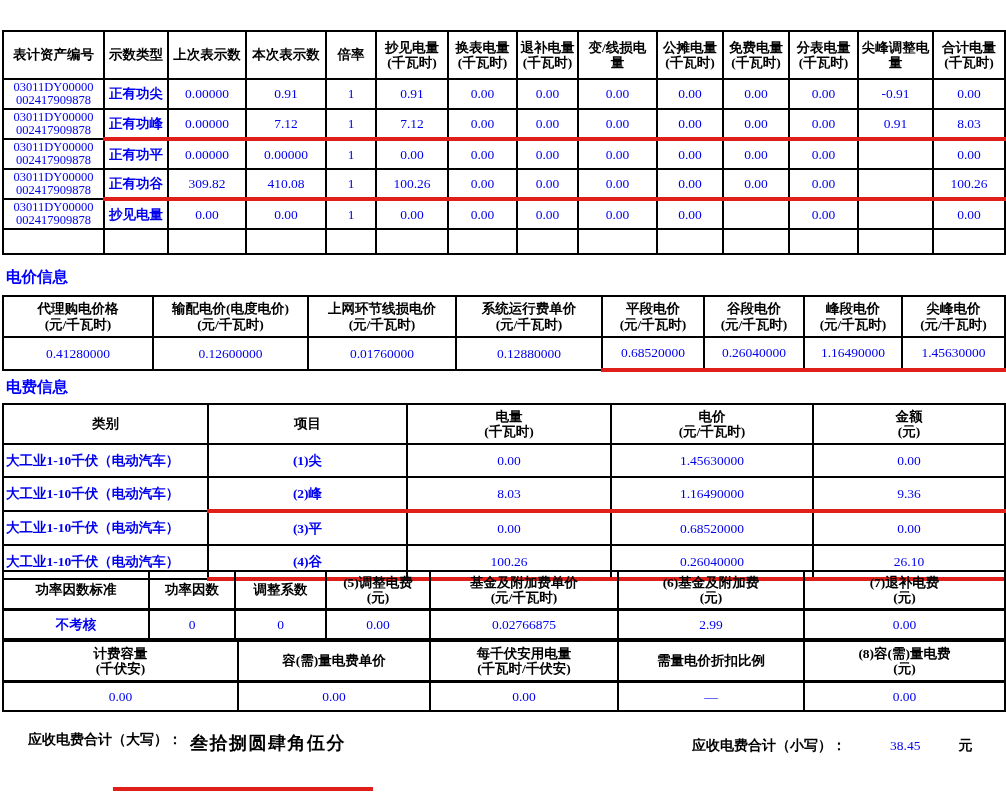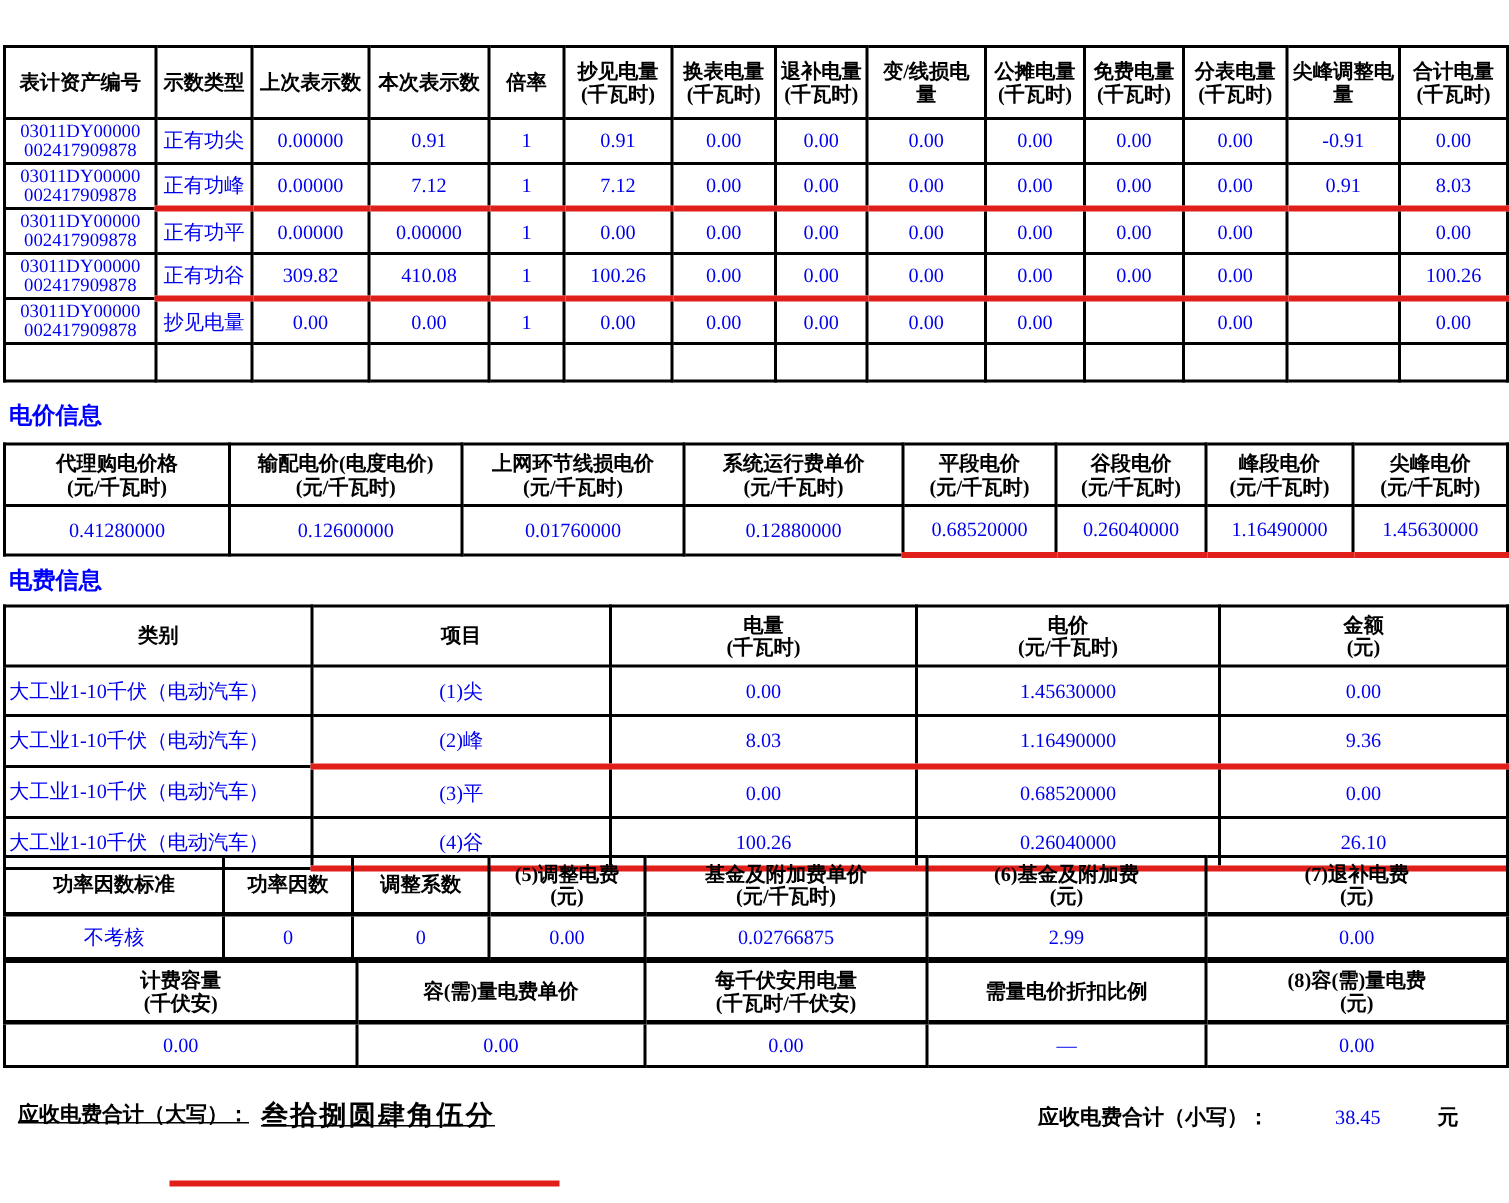--- a/index.html
+++ b/index.html
@@ -16,27 +16,27 @@
   table.grid {
     position:absolute; left:2px; border-collapse:collapse; table-layout:fixed;
     width:1002px;
   }
   table.grid th, table.grid td {
     border:2px solid #000; padding:0 2px; text-align:center; vertical-align:middle;
     font-size:13.5px; line-height:1.12; white-space:pre-line; overflow:hidden;
   }
   table.grid th { font-weight:bold; color:#000; }
   table.grid td { color:#0000EE; font-weight:normal; }
-  table.grid td.cjk { font-weight:normal;border-radius:15px; }
+  table.grid td.cjk { font-weight:bold;border-radius:15px; }
   table.grid th.hb { border-bottom-width:3px; }
   table.grid td.ru { border-bottom:4px solid #E01F1A; }
   #t-consumption td:first-child { font-size:12.5px; line-height:1.05; }
   #t-bill td { height:31px; }
   .footer-abs { position:absolute; white-space:nowrap; }
-  .f-line1-left { left:12px; top:731px; display:flex; align-items:center;text-decoration:underline; }
+  .f-line1-left { left:28px; top:731px; display:flex; align-items:flex-start; }
   .f-label { font-weight:bold; font-size:14px; color:#000; }
   .f-words { font-weight:bold; font-size:18px; letter-spacing:1.5px; color:#000; margin-left:8px; }
   .f-line1-right { left:692px; top:736px; }
   .f-line2 { left:117px; top:761px; }
   .blue-val { color:#0000EE; font-size:13.5px; }
   .f-line1-right .blue-val { margin-left:40px; }
   .f-line1-right .f-unit { margin-left:34px; }
   .f-line2 .blue-val { margin-left:22px; }
   .f-line2 .f-unit { margin-left:8px; }
   .f-unit { font-weight:bold; font-size:14px; color:#000; }

